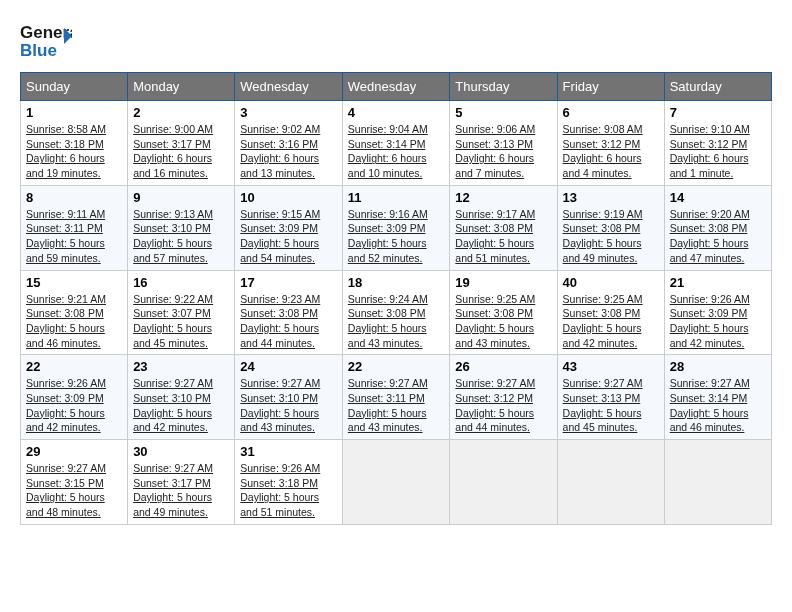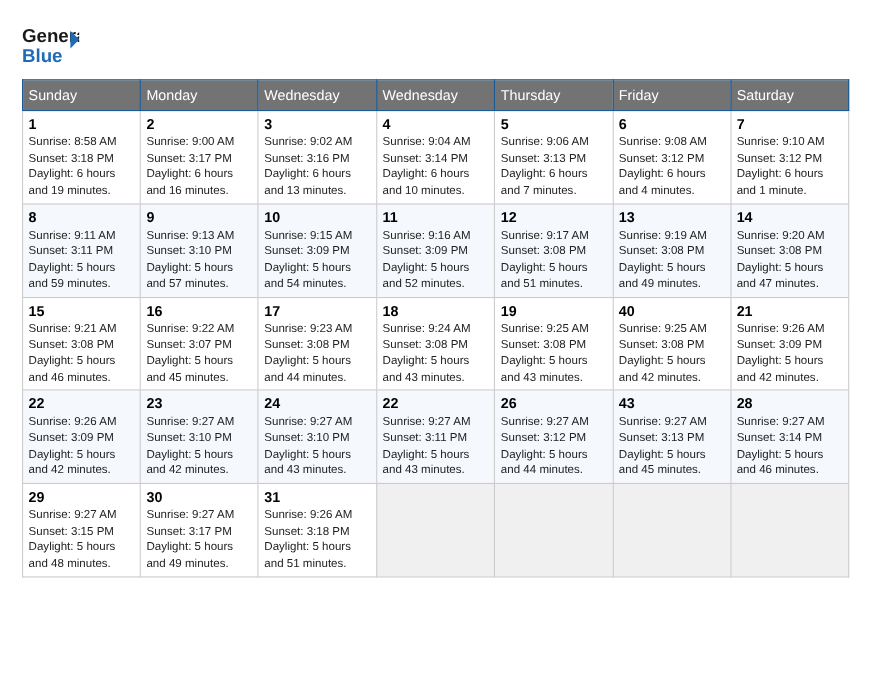--- a/index.html
+++ b/index.html
@@ -56,20 +56,21 @@
     .day-num {
       font-size: 13px;
       font-weight: bold;
       display: block;
       margin-bottom: 2px;
     }
     .day-info {
       font-size: 10.5px;
       color: #222;
       line-height: 1.4;
+      text-decoration: underline;
     }
     .empty-cell {
       background: #f0f0f0 !important;
     }
     .logo-wrap {
       display: flex;
       align-items: center;
       gap: 4px;
     }
   </style>

